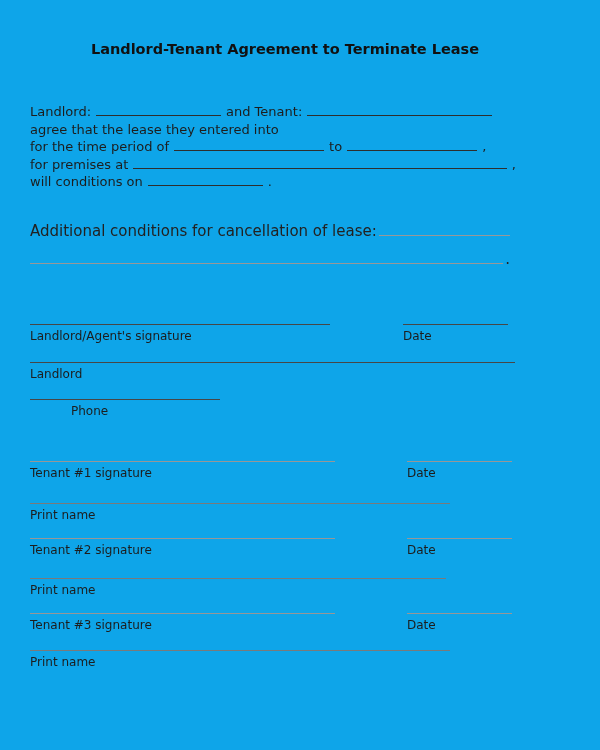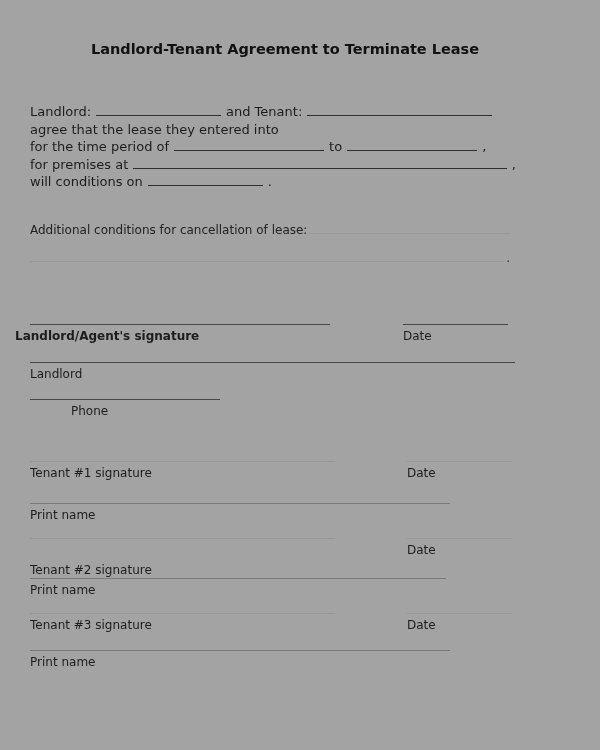--- a/index.html
+++ b/index.html
@@ -1,20 +1,20 @@
 <!DOCTYPE html>
 <html><head>
 <meta charset="utf-8">
 <style>
   html, body { margin: 0; padding: 0; background: #ffffff; }
   .page {
     position: relative;
     width: 600px;
     height: 750px;
-    background: #a3a3a3;
+    background: #0ea5e9;
     font-family: "DejaVu Sans", "Liberation Sans", sans-serif;
     color: #1d1d1d;
     overflow: hidden;
   }
   .title {
     position: absolute;
     top: 41px;
     left: 0;
     width: 570px;
     margin: 0;
@@ -53,21 +53,21 @@
   .w130 { width: 130px; }
   .w115 { width: 115px; }
   
   .addl-row {
     position: absolute;
     left: 30px;
     width: 480px;
     display: flex;
     align-items: baseline;
     column-gap: 2px;
-    font-size: 12px;
+    font-size: 15px;
     color: #222222;
     white-space: nowrap;
   }
   
   .rule {
     position: absolute;
     height: 0;
   }
   .rule.dark { border-top: 1.4px solid #474747; }
   .rule.gray { border-top: 1.2px solid #979797; }
@@ -119,39 +119,39 @@
     <span>Additional conditions for cancellation of lease:</span>
     <span class="blank gray grow"></span>
   </div>
   <div class="addl-row" style="top:250px;">
     <span class="blank gray grow"></span>
     <span>.</span>
   </div>
 
   <div class="rule dark" style="top:324px;left:30px;width:300px;"></div>
   <div class="rule dark" style="top:324px;left:403px;width:105px;"></div>
-  <div class="slabel" style="top:329px;left:15px;font-weight:bold;">Landlord/Agent's signature</div>
+  <div class="slabel" style="top:329px;left:30px;">Landlord/Agent's signature</div>
   <div class="slabel" style="top:329px;left:403px;">Date</div>
 
   <div class="rule dark" style="top:362px;left:30px;width:485px;"></div>
   <div class="slabel" style="top:367px;left:30px;">Landlord</div>
 
   <div class="rule dark" style="top:399px;left:30px;width:190px;"></div>
   <div class="slabel" style="top:404px;left:30px;margin-left:41px;">Phone</div>
 
   <div class="rule gray" style="top:461px;left:30px;width:305px;"></div>
   <div class="rule gray" style="top:461px;left:407px;width:105px;"></div>
   <div class="slabel" style="top:466px;left:30px;">Tenant #1 signature</div>
   <div class="slabel" style="top:466px;left:407px;">Date</div>
   <div class="rule mid" style="top:503px;left:30px;width:420px;"></div>
   <div class="slabel" style="top:508px;left:30px;">Print name</div>
 
   <div class="rule gray" style="top:538px;left:30px;width:305px;"></div>
   <div class="rule gray" style="top:538px;left:407px;width:105px;"></div>
-  <div class="slabel" style="top:543px;left:30px;margin-top:20px;">Tenant #2 signature</div>
+  <div class="slabel" style="top:543px;left:30px;">Tenant #2 signature</div>
   <div class="slabel" style="top:543px;left:407px;">Date</div>
   <div class="rule mid" style="top:578px;left:30px;width:416px;"></div>
   <div class="slabel" style="top:583px;left:30px;">Print name</div>
 
   <div class="rule gray" style="top:613px;left:30px;width:305px;"></div>
   <div class="rule gray" style="top:613px;left:407px;width:105px;"></div>
   <div class="slabel" style="top:618px;left:30px;">Tenant #3 signature</div>
   <div class="slabel" style="top:618px;left:407px;">Date</div>
   <div class="rule mid" style="top:650px;left:30px;width:420px;"></div>
   <div class="slabel" style="top:655px;left:30px;">Print name</div>

